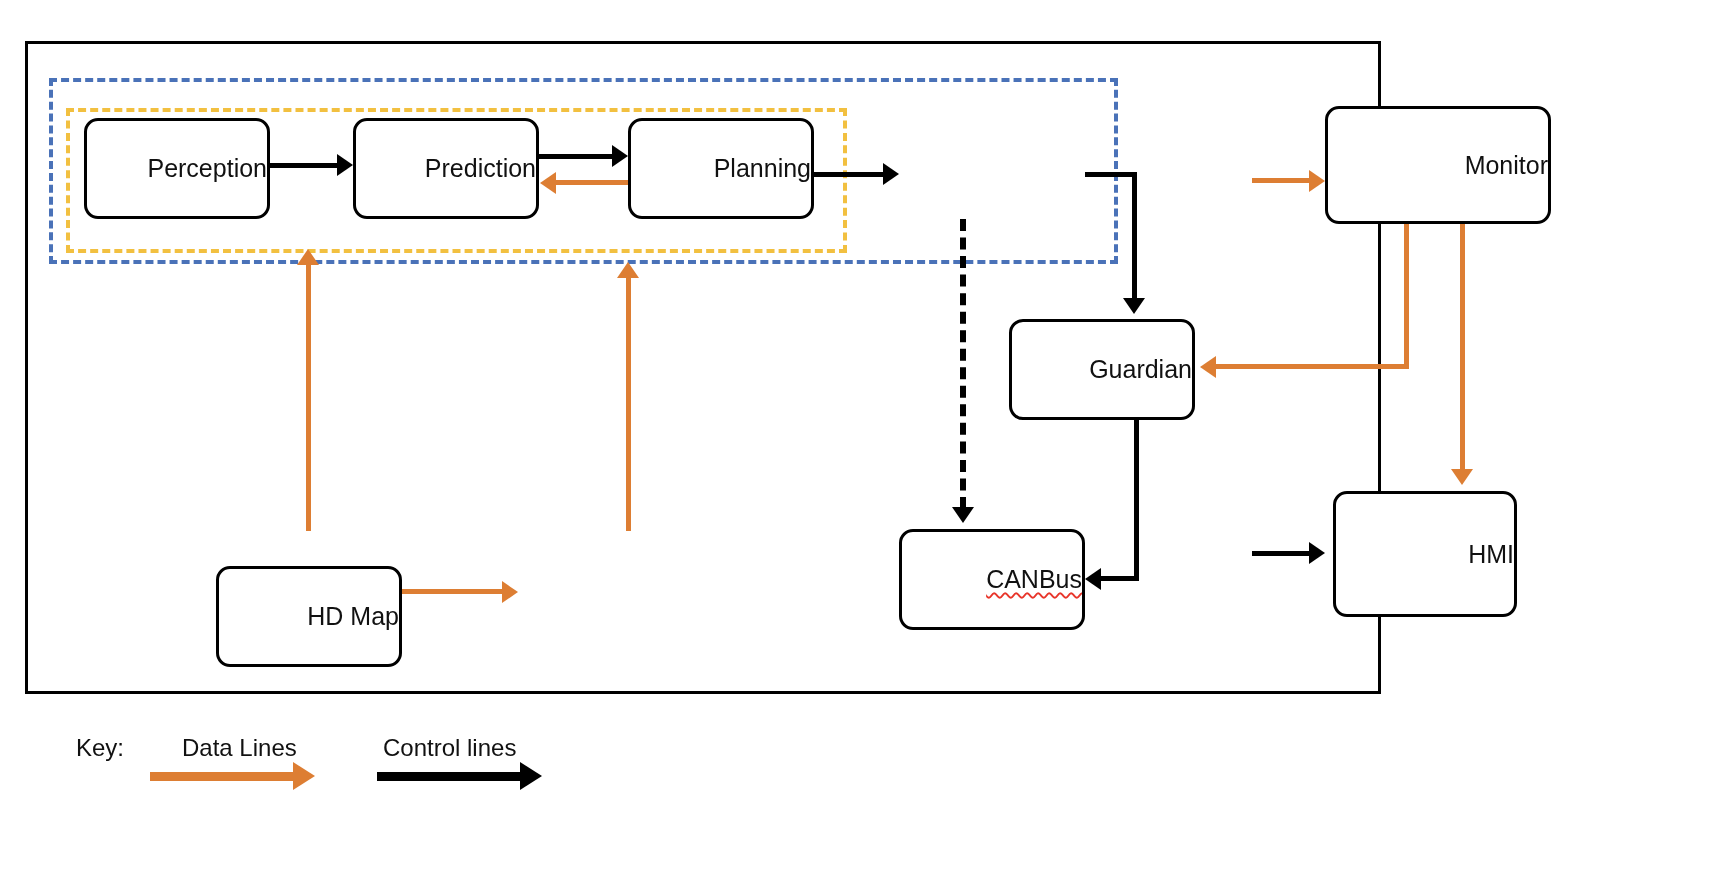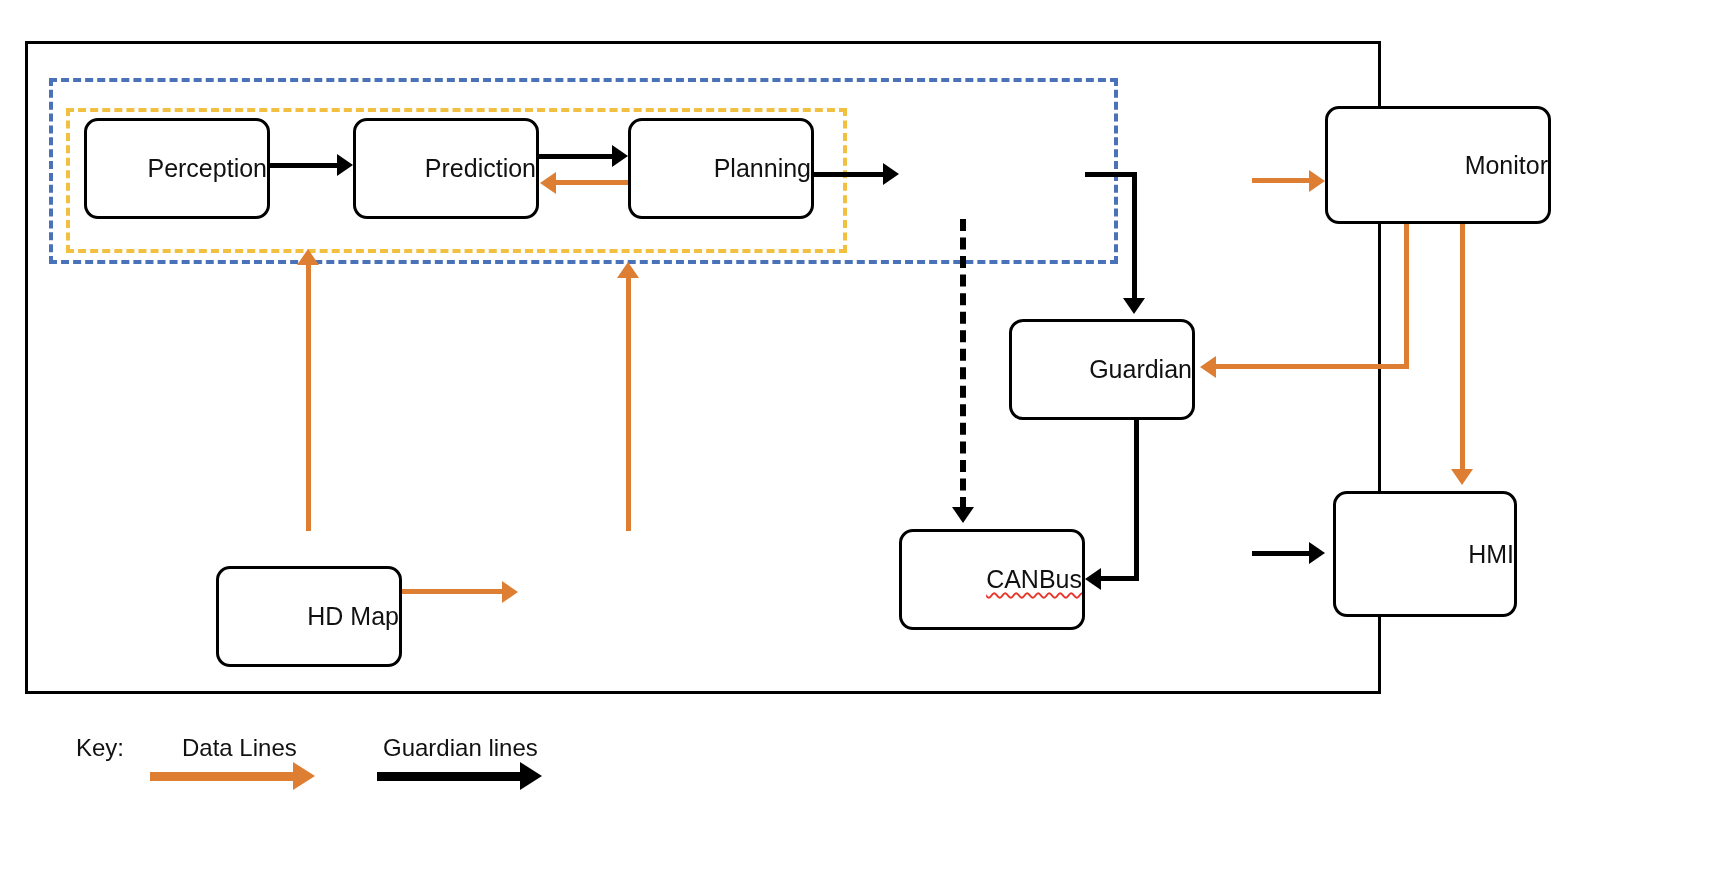--- a/index.html
+++ b/index.html
@@ -228,21 +228,21 @@
     <div class="seg-v orange" style="left:1460px; top:224px; height:247px;"></div>
     <div class="arrow down o-down" style="left:1451px; top:469px;"></div>
   </div>
 
   <div class="legend" style="left:0; top:0; width:1732px; height:763px;">
 
     <span class="legend-text" style="left:76px; top:734px;">Key:</span>
 
     <span class="legend-text" style="left:166px; top:734px;margin-left:16px;">Data Lines</span>
 
-    <span class="legend-text" style="left:383px; top:734px;">Guardian lines</span>
+    <span class="legend-text" style="left:383px; top:734px;">Control lines</span>
 
     <div>
       <div class="seg-h orange" style="left:150px; top:772px; width:145px; height:9px;"></div>
       <div class="arrow right o-right" style="left:293px; top:762px; border-top-width:14px; border-bottom-width:14px; border-left-width:22px;"></div>
     </div>
 
     <div>
       <div class="seg-h" style="left:377px; top:772px; width:145px; height:9px;"></div>
       <div class="arrow right" style="left:520px; top:762px; border-top-width:14px; border-bottom-width:14px; border-left-width:22px;"></div>
     </div>

